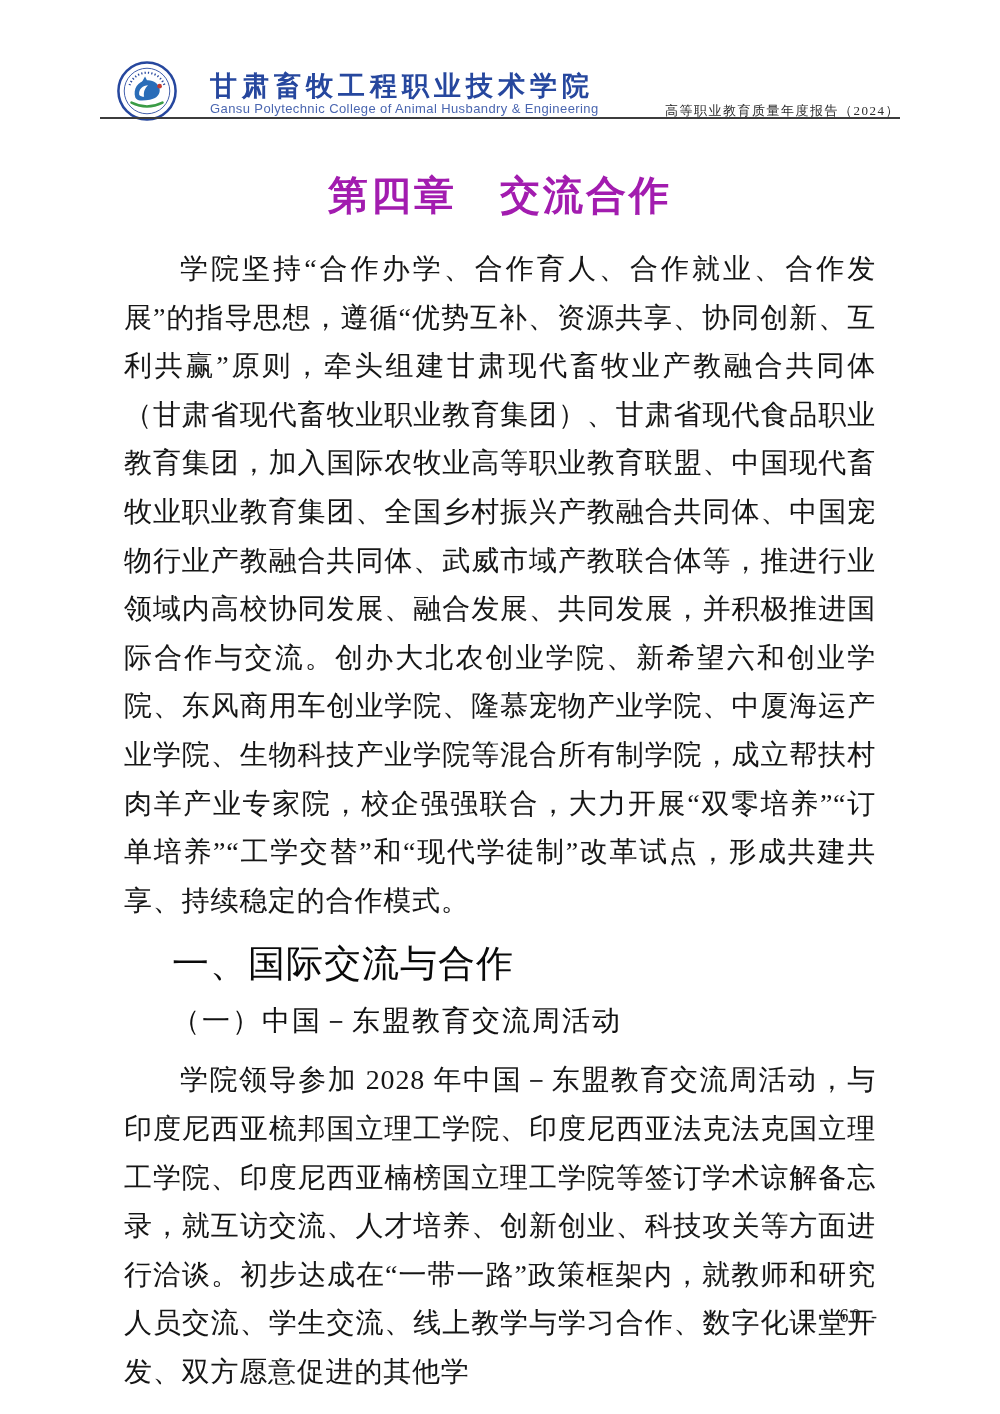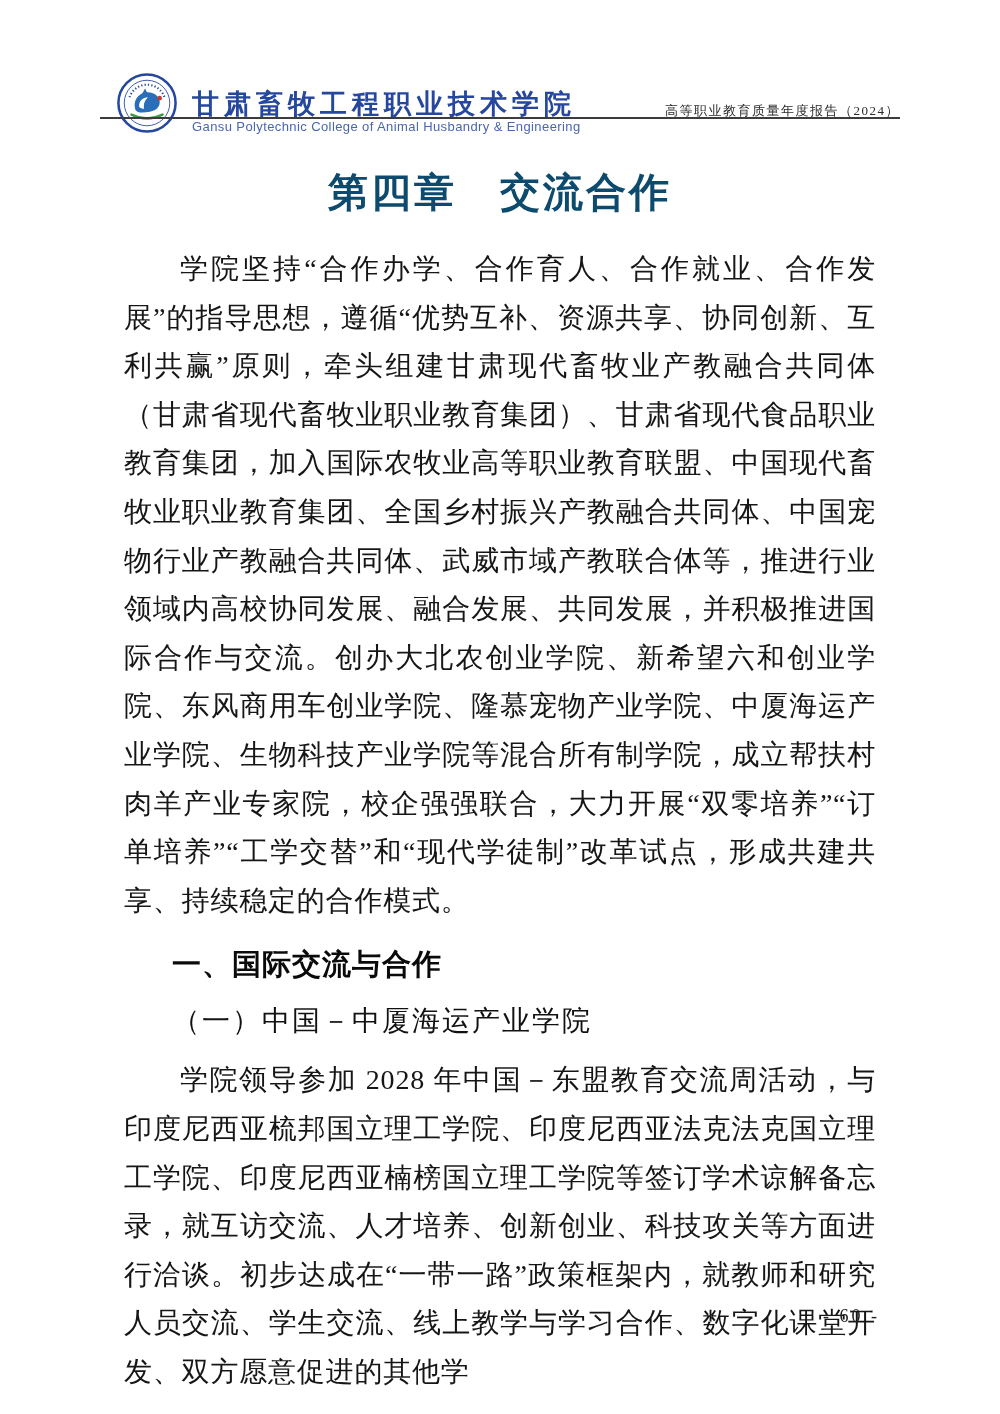--- a/index.html
+++ b/index.html
@@ -10,21 +10,21 @@
     background:#ffffff;
     font-family:"Liberation Serif","DejaVu Serif",serif;
     color:#151515;
     overflow:hidden;
   }
   
   .header{
     position:absolute;top:60px;left:100px;right:100px;height:58px;
   }
   .brand{
-    position:absolute;left:16px;top:12px;display:flex;align-items:flex-end;
+    position:absolute;left:16px;top:0;display:flex;align-items:center;gap:18px;
   }
   .logo{width:62px;height:62px;flex:0 0 62px;}
   .brand-text{margin-left:14px;padding-top:4px;}
   .college-zh{
     font-size:27px;font-weight:bold;color:#26479e;
     letter-spacing:5px;line-height:30px;
     font-family:"Liberation Serif","DejaVu Serif",serif;
   }
   .college-en{
     font-size:13px;color:#4a66b0;letter-spacing:0.4px;
@@ -39,33 +39,33 @@
     position:absolute;top:117px;left:100px;width:800px;height:0;
     border-top:2px solid #3c3c3c;
   }
   
   .main{
     position:absolute;top:168px;left:124px;width:752px;
   }
   .chapter-title{
     margin:0;text-align:center;
     font-size:40px;line-height:56px;font-weight:bold;
-    letter-spacing:3px;color:#0c4a6e;font-family:Liberation Mono, monospace;
+    letter-spacing:3px;color:#a21caf;
   }
   .body-para{
     margin:21px 0 0 0;
     font-size:28px;line-height:48.6px;letter-spacing:0.8px;
     text-align:justify;text-justify:inter-ideograph;
     text-indent:2em;color:#161616;
   }
   .body-para.second{margin-top:14px;}
   .section-heading{
     margin:18px 0 0 0;padding-left:48px;
     font-family:"Liberation Sans","DejaVu Sans",sans-serif;
-    font-size:29px;line-height:42px;font-weight:bold;color:#0a0a0a;
+    font-size:37px;line-height:42px;font-weight:normal;color:#0a0a0a;
     letter-spacing:1px;
   }
   .subsection-heading{
     margin:15px 0 0 0;padding-left:48px;
     font-size:28px;line-height:42px;font-weight:normal;color:#111;
     letter-spacing:2px;
     font-family:"Liberation Serif","DejaVu Serif",serif;
   }
   
   .footer-pagenum{
@@ -105,20 +105,20 @@
   </div>
   <div class="header-rule"></div>
 
   <div class="main">
     <h1 class="chapter-title">第四章　交流合作</h1>
 
     <p class="body-para">学院坚持“合作办学、合作育人、合作就业、合作发展”的指导思想，遵循“优势互补、资源共享、协同创新、互利共赢”原则，牵头组建甘肃现代畜牧业产教融合共同体（甘肃省现代畜牧业职业教育集团）、甘肃省现代食品职业教育集团，加入国际农牧业高等职业教育联盟、中国现代畜牧业职业教育集团、全国乡村振兴产教融合共同体、中国宠物行业产教融合共同体、武威市域产教联合体等，推进行业领域内高校协同发展、融合发展、共同发展，并积极推进国际合作与交流。创办大北农创业学院、新希望六和创业学院、东风商用车创业学院、隆慕宠物产业学院、中厦海运产业学院、生物科技产业学院等混合所有制学院，成立帮扶村肉羊产业专家院，校企强强联合，大力开展“双零培养”“订单培养”“工学交替”和“现代学徒制”改革试点，形成共建共享、持续稳定的合作模式。</p>
 
     <h2 class="section-heading">一、国际交流与合作</h2>
 
-    <h3 class="subsection-heading">（一）中国－中厦海运产业学院</h3>
+    <h3 class="subsection-heading">（一）中国－东盟教育交流周活动</h3>
 
     <p class="body-para second">学院领导参加 2028 年中国－东盟教育交流周活动，与印度尼西亚梳邦国立理工学院、印度尼西亚法克法克国立理工学院、印度尼西亚楠榜国立理工学院等签订学术谅解备忘录，就互访交流、人才培养、创新创业、科技攻关等方面进行洽谈。初步达成在“一带一路”政策框架内，就教师和研究人员交流、学生交流、线上教学与学习合作、数字化课堂开发、双方愿意促进的其他学</p>
   </div>
 
   <div class="footer-pagenum">- 60 -</div>
 
 </div>
 
 </body></html>

